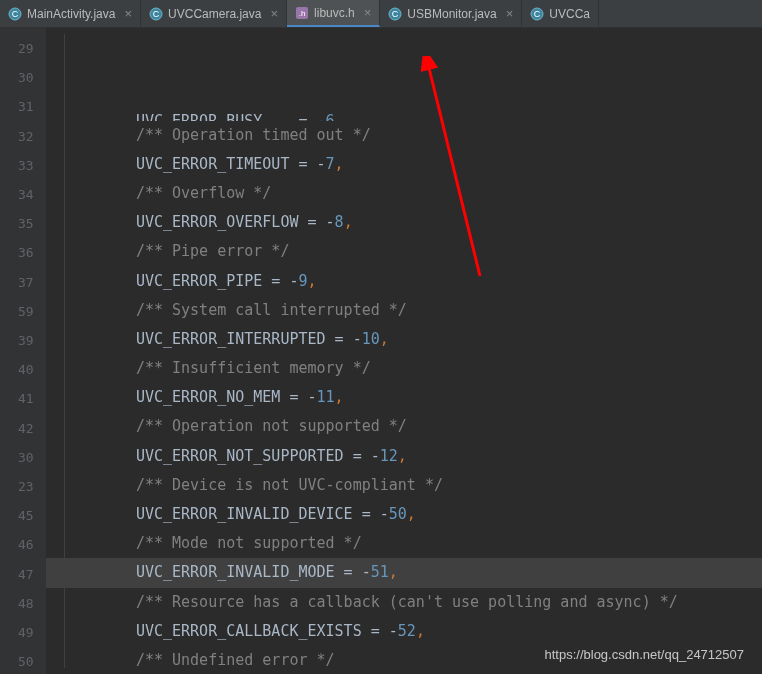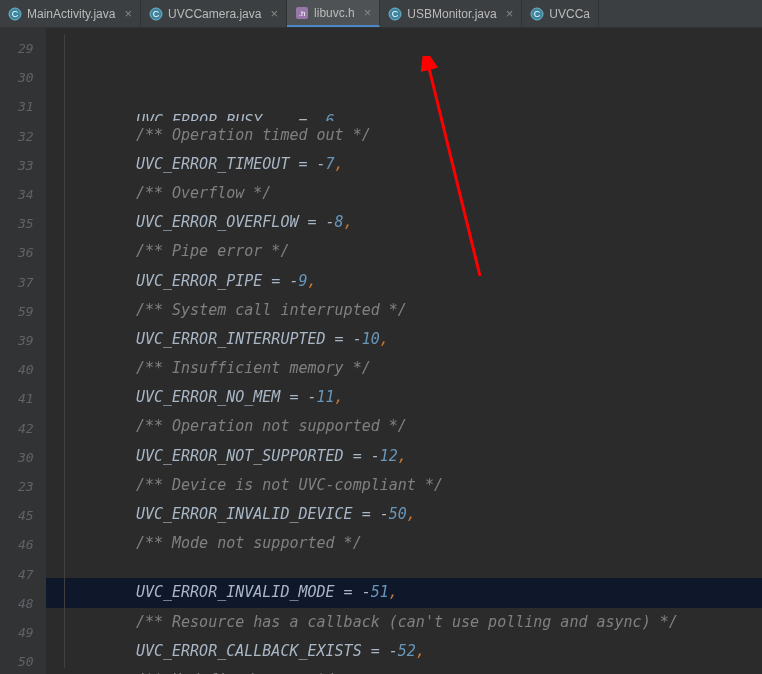--- a/index.html
+++ b/index.html
@@ -34,21 +34,20 @@
   background: #4e5254;
   border-bottom: 2px solid #4a88c7;
 }
 .tab .icon { display: inline-flex; }
 .tab .close { color: #888; margin-left: 4px; font-size: 13px; }
 .editor {
   display: flex;
   background: #2b2b2b;
   height: calc(100% - 28px);
   position: relative;
-  font-style: italic;
 }
 .gutter {
   background: #313335;
   color: #606366;
   text-align: right;
   padding: 6px 12px 6px 18px;
   font-size: 13px;
   line-height: 29.2px;
   user-select: none;
 }
@@ -56,21 +55,21 @@
   padding: 6px 0;
   font-size: 15px;
   line-height: 29.2px;
   color: #a9b7c6;
   font-family: "Consolas", "Monaco", monospace;
   white-space: pre;
   position: relative;
   flex: 1;
 }
 .code-line { padding-left: 18px; height: 29.2px; }
-.code-line.highlight { background: #0f172a; margin-top: 20px; }
+.code-line.highlight { background: #404040; }
 .indent-guide {
   position: absolute;
   left: 18px;
   top: 6px;
   bottom: 6px;
   width: 1px;
   background: #404040;
 }
 .c-comment { color: #808080; text-align: right; }
 .c-ident { color: #a9b7c6; }
@@ -177,13 +176,14 @@
     <div class="indent-guide"></div>
   <div class="code-line" style="height: 14px; overflow: hidden; margin-top: -15px;"><span>        </span><span class="c-ident">UVC_ERROR_BUSY</span><span>    </span><span class="c-op">= </span><span class="c-op">-</span><span class="c-num">6</span><span class="c-comma">,</span></div><div class="code-line"><span>        </span><span class="c-comment">/** Operation timed out */</span></div><div class="code-line"><span>        </span><span class="c-ident">UVC_ERROR_TIMEOUT</span><span class="c-op"> = </span><span class="c-op">-</span><span class="c-num">7</span><span class="c-comma">,</span></div><div class="code-line"><span>        </span><span class="c-comment">/** Overflow */</span></div><div class="code-line"><span>        </span><span class="c-ident">UVC_ERROR_OVERFLOW</span><span class="c-op"> = </span><span class="c-op">-</span><span class="c-num">8</span><span class="c-comma">,</span></div><div class="code-line"><span>        </span><span class="c-comment">/** Pipe error */</span></div><div class="code-line"><span>        </span><span class="c-ident">UVC_ERROR_PIPE</span><span class="c-op"> = </span><span class="c-op">-</span><span class="c-num">9</span><span class="c-comma">,</span></div><div class="code-line"><span>        </span><span class="c-comment">/** System call interrupted */</span></div><div class="code-line"><span>        </span><span class="c-ident">UVC_ERROR_INTERRUPTED</span><span class="c-op"> = </span><span class="c-op">-</span><span class="c-num">10</span><span class="c-comma">,</span></div><div class="code-line"><span>        </span><span class="c-comment">/** Insufficient memory */</span></div><div class="code-line"><span>        </span><span class="c-ident">UVC_ERROR_NO_MEM</span><span class="c-op"> = </span><span class="c-op">-</span><span class="c-num">11</span><span class="c-comma">,</span></div><div class="code-line"><span>        </span><span class="c-comment">/** Operation not supported */</span></div><div class="code-line"><span>        </span><span class="c-ident">UVC_ERROR_NOT_SUPPORTED</span><span class="c-op"> = </span><span class="c-op">-</span><span class="c-num">12</span><span class="c-comma">,</span></div><div class="code-line"><span>        </span><span class="c-comment">/** Device is not UVC-compliant */</span></div><div class="code-line"><span>        </span><span class="c-ident">UVC_ERROR_INVALID_DEVICE</span><span class="c-op"> = </span><span class="c-op">-</span><span class="c-num">50</span><span class="c-comma">,</span></div><div class="code-line"><span>        </span><span class="c-comment">/** Mode not supported */</span></div><div class="code-line highlight"><span>        </span><span class="c-ident">UVC_ERROR_INVALID_MODE</span><span class="c-op"> = </span><span class="c-op">-</span><span class="c-num">51</span><span class="c-comma">,</span></div><div class="code-line"><span>        </span><span class="c-comment">/** Resource has a callback (can't use polling and async) */</span></div><div class="code-line"><span>        </span><span class="c-ident">UVC_ERROR_CALLBACK_EXISTS</span><span class="c-op"> = </span><span class="c-op">-</span><span class="c-num">52</span><span class="c-comma">,</span></div><div class="code-line"><span>        </span><span class="c-comment">/** Undefined error */</span></div></div>
   <svg class="arrow" width="120" height="240">
     <defs>
       <marker id="ah" markerWidth="10" markerHeight="10" refX="2" refY="3" orient="auto">
         <path d="M0,0 L0,6 L8,3 z" fill="#ff0000"></path>
       </marker>
     </defs>
     <line x1="100" y1="220" x2="48" y2="8" stroke="#ff0000" stroke-width="3" marker-end="url(#ah)"></line>
   </svg>
+  <div class="watermark">https://blog.csdn.net/qq_24712507</div>
 </div>
 
 </body></html>

